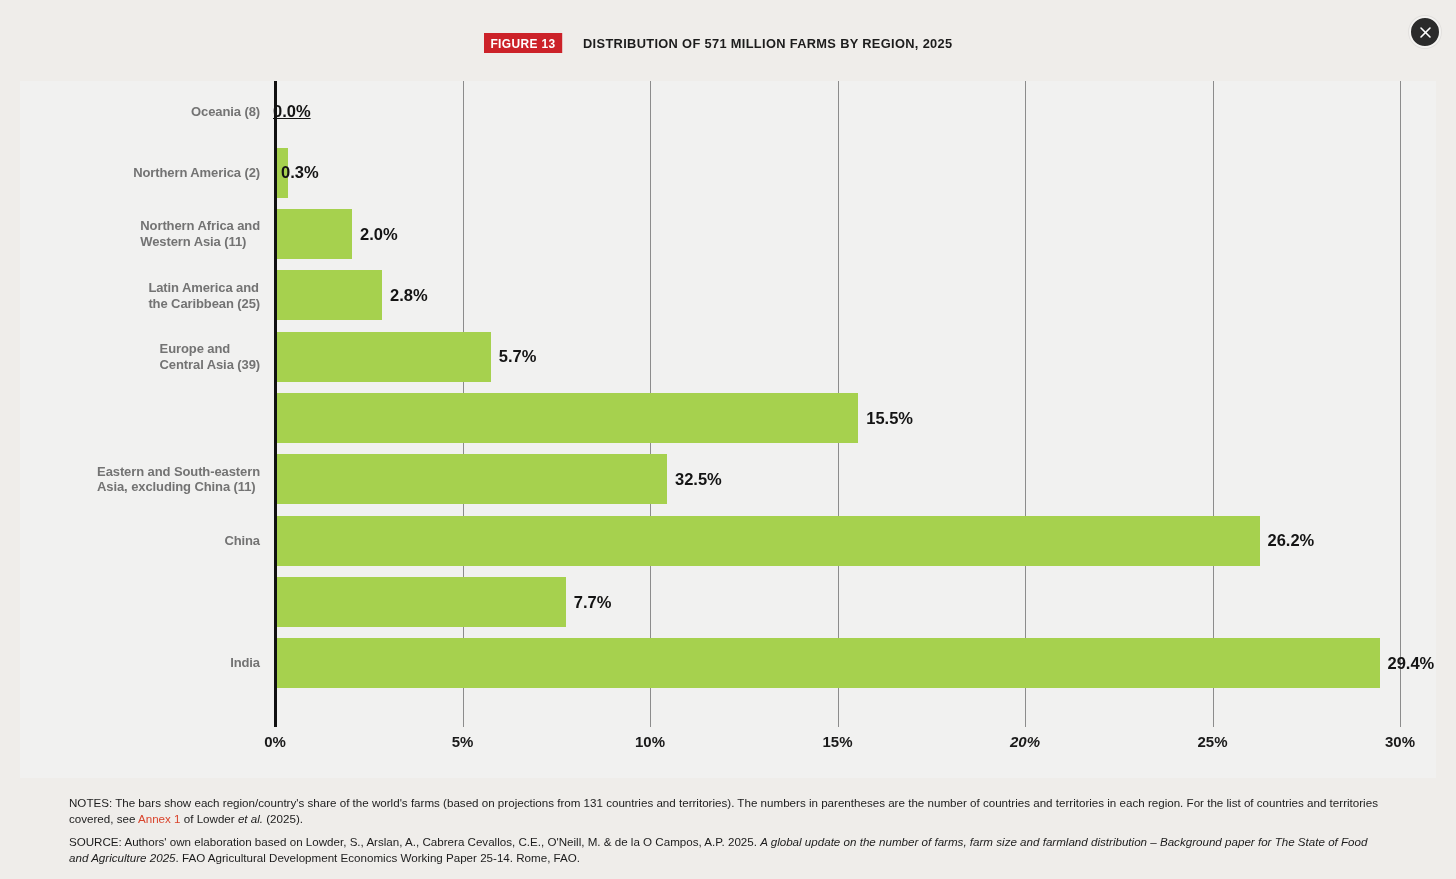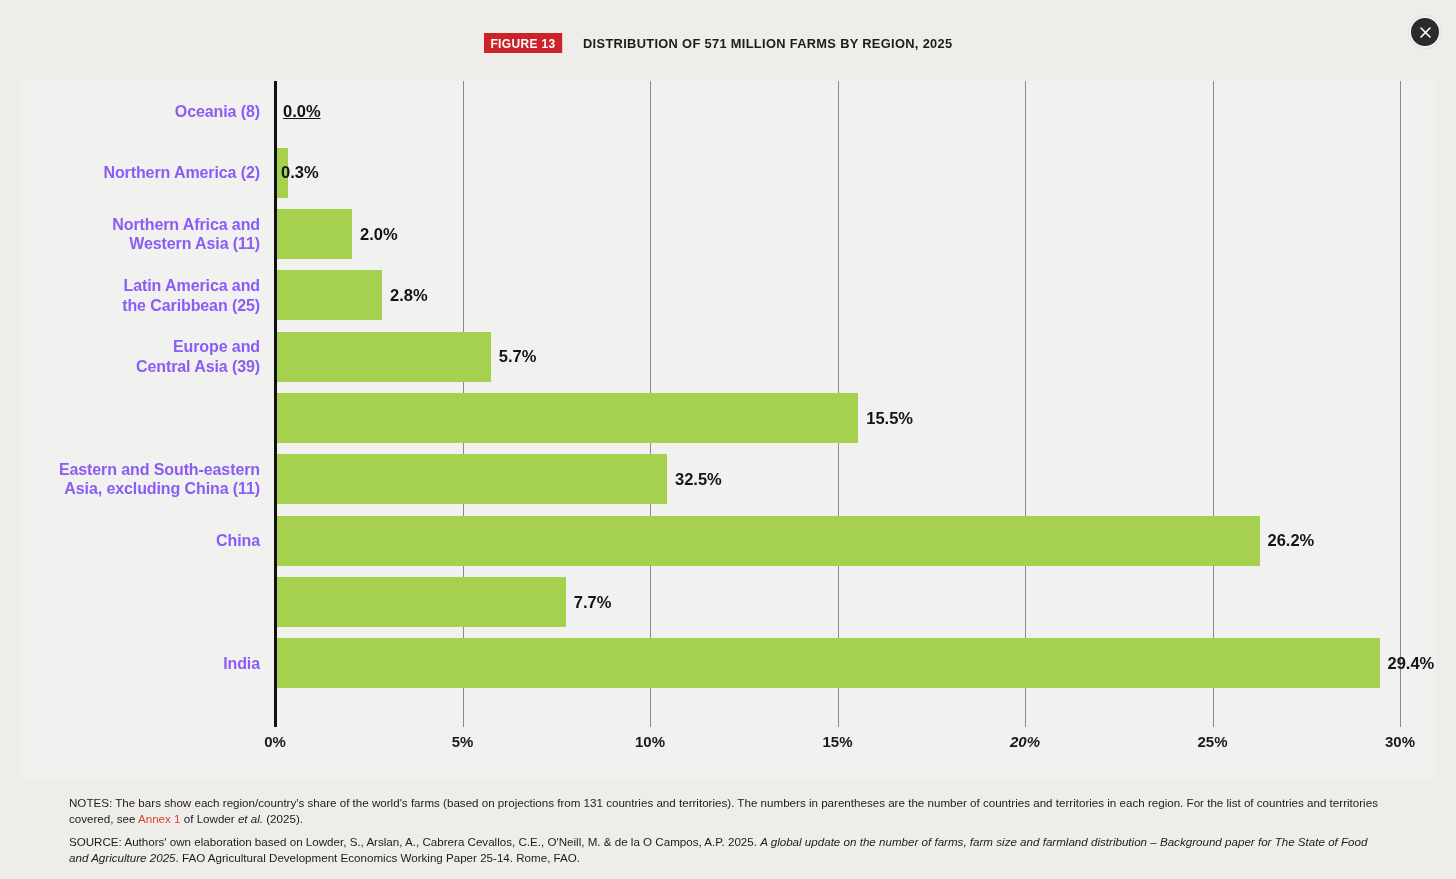--- a/index.html
+++ b/index.html
@@ -138,25 +138,24 @@
   .row-label {
     position: absolute;
     left: 0;
     width: 240px;
     top: 0;
     height: 61.3px;
     display: flex;
     flex-direction: column;
     align-items: flex-end;
     justify-content: center;
-    text-align: right;
-    font-size: 16px;
+    font-size: 13px;
     font-weight: 700;
     line-height: 1.22;
-    color: #8b5cf6;
+    color: #737373;
     white-space: pre-line;
     letter-spacing: -0.1px;
   }
   .bar {
     position: absolute;
     left: 257px;
     top: 5.6px;
     height: 50px;
     background: #A6D14E;
   }
@@ -228,21 +227,21 @@
       <div class="gridline" style="left: 1192.5px;"></div>
       <div class="tick-mark" style="left: 1192.5px;"></div>
       <div class="tick-label" style="left: 1192.5px;">25%</div>
       <div class="gridline" style="left: 1380px;"></div>
       <div class="tick-mark" style="left: 1380px;"></div>
       <div class="tick-label" style="left: 1380px;">30%</div>
       <div class="axis-zero"></div>
       <div class="rows">
         <div class="row" style="top: 0px;">
           <div class="row-label">Oceania (8)</div>
-          <div class="bar-value" style="left: 263px; text-decoration: underline;">0.0%</div>
+          <div class="bar-value" style="left: 253px; text-decoration: underline;">0.0%</div>
         </div>
         <div class="row" style="top: 61.3px;">
           <div class="row-label">Northern America (2)</div>
           <div class="bar" style="width: 11.25px; background: rgb(166, 209, 78);"></div>
           <div class="bar-value" style="left: 261px;">0.3%</div>
         </div>
         <div class="row" style="top: 122.6px;">
           <div class="row-label">Northern Africa and
 Western Asia (11)</div>
           <div class="bar" style="width: 75px; background: rgb(166, 209, 78);"></div>

